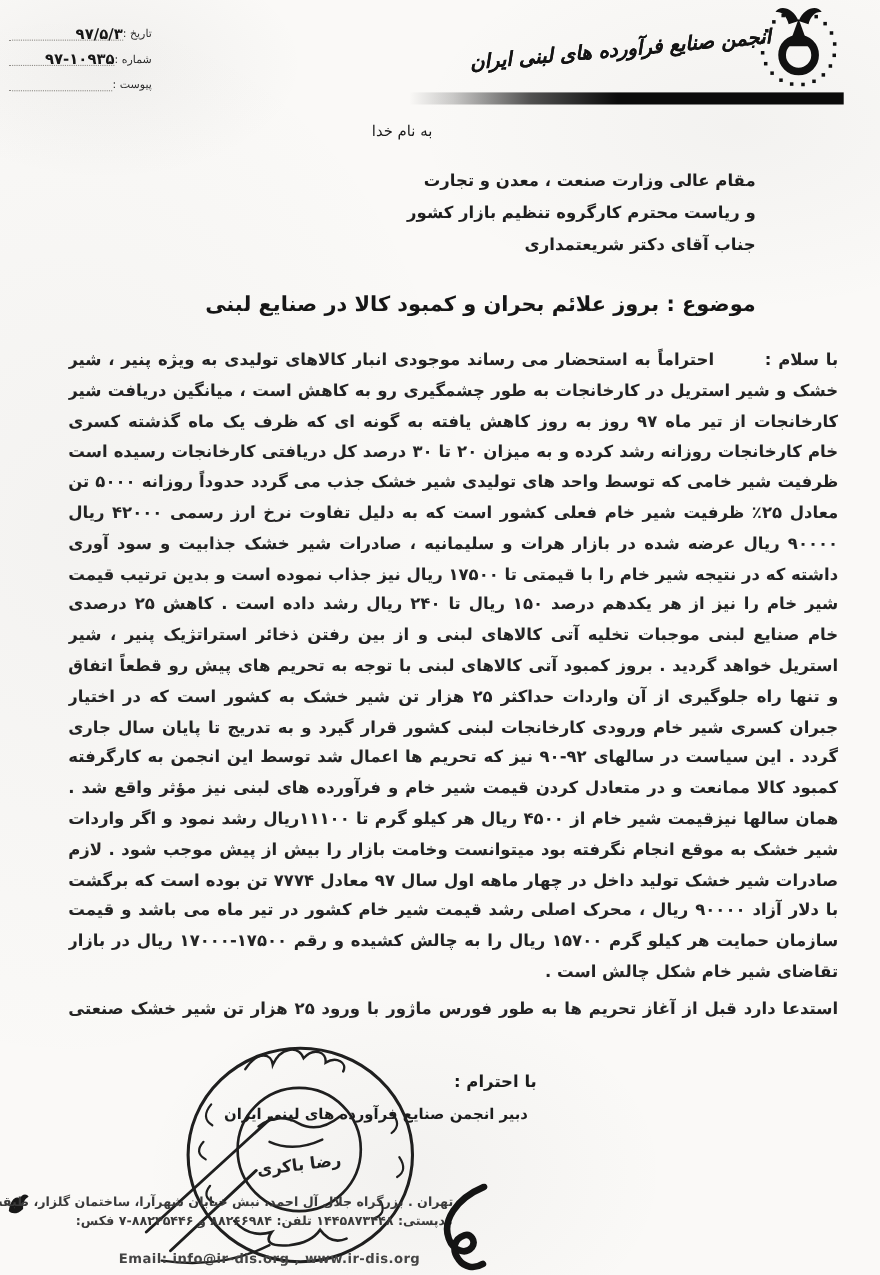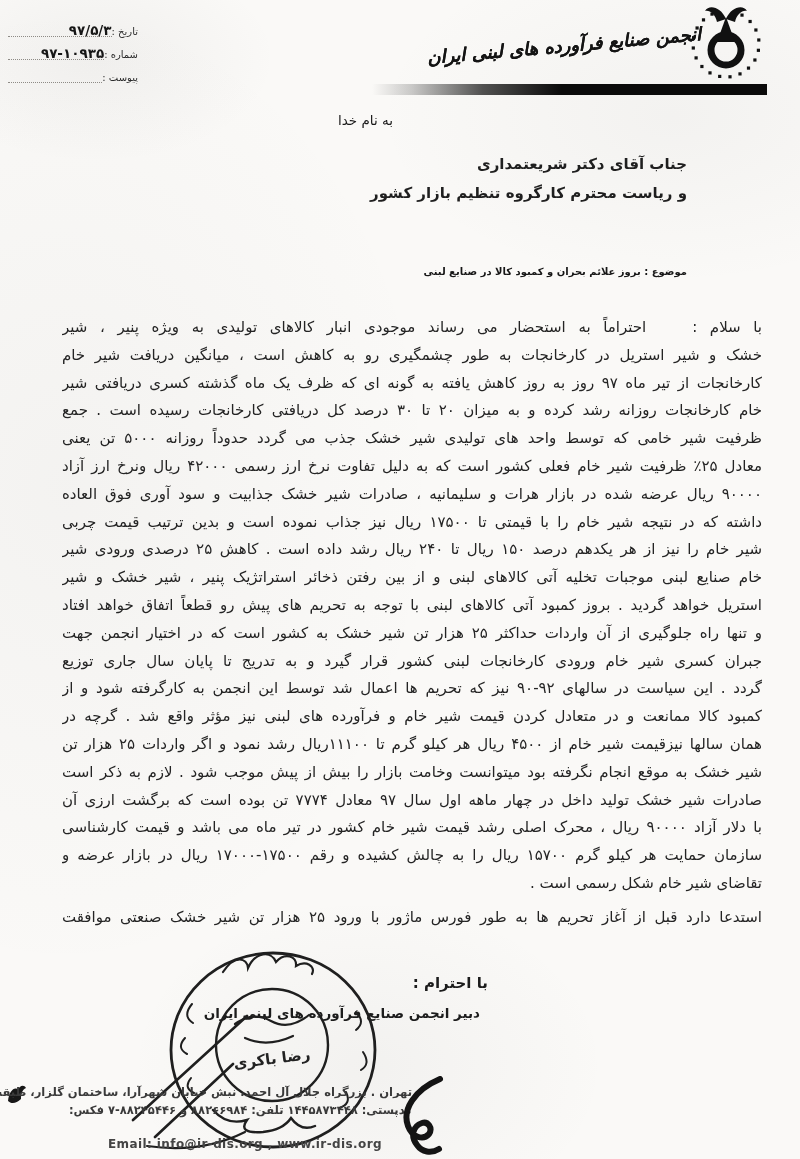--- a/index.html
+++ b/index.html
@@ -31,24 +31,24 @@
   .header-bar{
     position:absolute;left:372px;top:84px;width:395px;height:11px;
     background:linear-gradient(to left,#0b0b0b 0%,#0b0b0b 52%,rgba(25,25,25,.75) 72%,rgba(90,90,90,.3) 90%,rgba(120,120,120,0) 100%);
   }
   
   .bismillah{position:absolute;left:338px;top:112px;width:94px;text-align:left;
     font-size:13.5px;font-weight:normal;direction:rtl;color:#1a1a1a;}
   .recipient{position:absolute;right:113px;top:150px;text-align:right;direction:rtl;
     font-size:15px;font-weight:bold;line-height:29px;color:#1f1f1f;}
   .subject{position:absolute;right:113px;top:266px;direction:rtl;
-    font-size:10px;font-weight:bold;color:#161616;}
+    font-size:19px;font-weight:bold;color:#161616;}
   
   .letter-body{position:absolute;left:62px;top:314px;width:700px;direction:rtl;
-    font-size:15px;font-weight:normal;color:#242424;}
+    font-size:15px;font-weight:bold;color:#242424;}
   .bline{line-height:27.8px;height:27.8px;text-align:justify;text-align-last:justify;overflow:hidden;}
   .bline.end{text-align-last:right;}
   .bline.newpar{margin-top:6px;}
   .salutation-gap{display:inline-block;width:46px;}
   
   .respect{position:absolute;right:312px;top:974px;direction:rtl;font-size:15px;font-weight:bold;}
   .sig-title{position:absolute;right:320px;top:1005px;direction:rtl;font-size:13.5px;font-weight:bold;white-space:nowrap;}
   .stamp{position:absolute;left:95px;top:942px;}
   
   .footer-address{position:absolute;right:388px;top:1085px;direction:rtl;white-space:nowrap;
@@ -109,22 +109,23 @@
       <path d="M40,17 C35,5 23,2 19,9 C24,8 29,12 31,20 Z" fill="#111"></path>
       <path d="M40,17 C45,5 57,2 61,9 C56,8 51,12 49,20 Z" fill="#111"></path>
     </g>
   </svg>
 
   <div class="header-bar"></div>
 
   <div class="bismillah">به نام خدا</div>
 
   <div class="recipient">
+    <div>مقام عالی وزارت صنعت ، معدن و تجارت</div>
+    <div>و ریاست محترم کارگروه تنظیم بازار کشور</div>
     <div>جناب آقای دکتر شریعتمداری</div>
-    <div>و ریاست محترم کارگروه تنظیم بازار کشور</div>
   </div>
 
   <div class="subject">موضوع : بروز علائم بحران و کمبود کالا در صنایع لبنی</div>
 
   <div class="letter-body">
     <div class="bline">
       <span>با سلام :</span><span class="salutation-gap"></span><span>احتراماً به استحضار می رساند موجودی انبار کالاهای تولیدی به ویژه پنیر ، شیر</span>
     </div>
     <div class="bline">خشک و شیر استریل در کارخانجات به طور چشمگیری رو به کاهش است ، میانگین دریافت شیر خام</div>
     <div class="bline">کارخانجات از تیر ماه ۹۷ روز به روز کاهش یافته به گونه ای که ظرف یک ماه گذشته کسری دریافتی شیر</div>
@@ -138,21 +139,21 @@
     <div class="bline">استریل خواهد گردید . بروز کمبود آتی کالاهای لبنی با توجه به تحریم های پیش رو قطعاً اتفاق خواهد افتاد</div>
     <div class="bline">و تنها راه جلوگیری از آن واردات حداکثر ۲۵ هزار تن شیر خشک به کشور است که در اختیار انجمن جهت</div>
     <div class="bline">جبران کسری شیر خام ورودی کارخانجات لبنی کشور قرار گیرد و به تدریج تا پایان سال جاری توزیع</div>
     <div class="bline">گردد . این سیاست در سالهای ۹۲-۹۰ نیز که تحریم ها اعمال شد توسط این انجمن به کارگرفته شود و از</div>
     <div class="bline">کمبود کالا ممانعت و در متعادل کردن قیمت شیر خام و فرآورده های لبنی نیز مؤثر واقع شد . گرچه در</div>
     <div class="bline">همان سالها نیزقیمت شیر خام از ۴۵۰۰ ریال هر کیلو گرم تا ۱۱۱۰۰ریال رشد نمود و اگر واردات ۲۵ هزار تن</div>
     <div class="bline">شیر خشک به موقع انجام نگرفته بود میتوانست وخامت بازار را بیش از پیش موجب شود . لازم به ذکر است</div>
     <div class="bline">صادرات شیر خشک تولید داخل در چهار ماهه اول سال ۹۷ معادل ۷۷۷۴ تن بوده است که برگشت ارزی آن</div>
     <div class="bline">با دلار آزاد ۹۰۰۰۰ ریال ، محرک اصلی رشد قیمت شیر خام کشور در تیر ماه می باشد و قیمت کارشناسی</div>
     <div class="bline">سازمان حمایت هر کیلو گرم ۱۵۷۰۰ ریال را به چالش کشیده و رقم ۱۷۵۰۰-۱۷۰۰۰ ریال در بازار عرضه و</div>
-    <div class="bline end">تقاضای شیر خام شکل رسمی است .</div>
+    <div class="bline end">تقاضای شیر خام شکل چالش است .</div>
     <div class="bline newpar">استدعا دارد قبل از آغاز تحریم ها به طور فورس ماژور با ورود ۲۵ هزار تن شیر خشک صنعتی موافقت</div>
   </div>
 
   <div class="respect">با احترام :</div>
   <div class="sig-title">دبیر انجمن صنایع فرآورده های لبنی ایران</div>
 
   <svg class="stamp" width="310" height="217" viewBox="0 0 310 217">
     <g fill="none" stroke="#1f1f1f" stroke-linecap="round">
       <ellipse cx="178" cy="108" rx="102" ry="97" stroke-width="2.8"></ellipse>
       <circle cx="177" cy="103" r="56" stroke-width="2.4"></circle>

